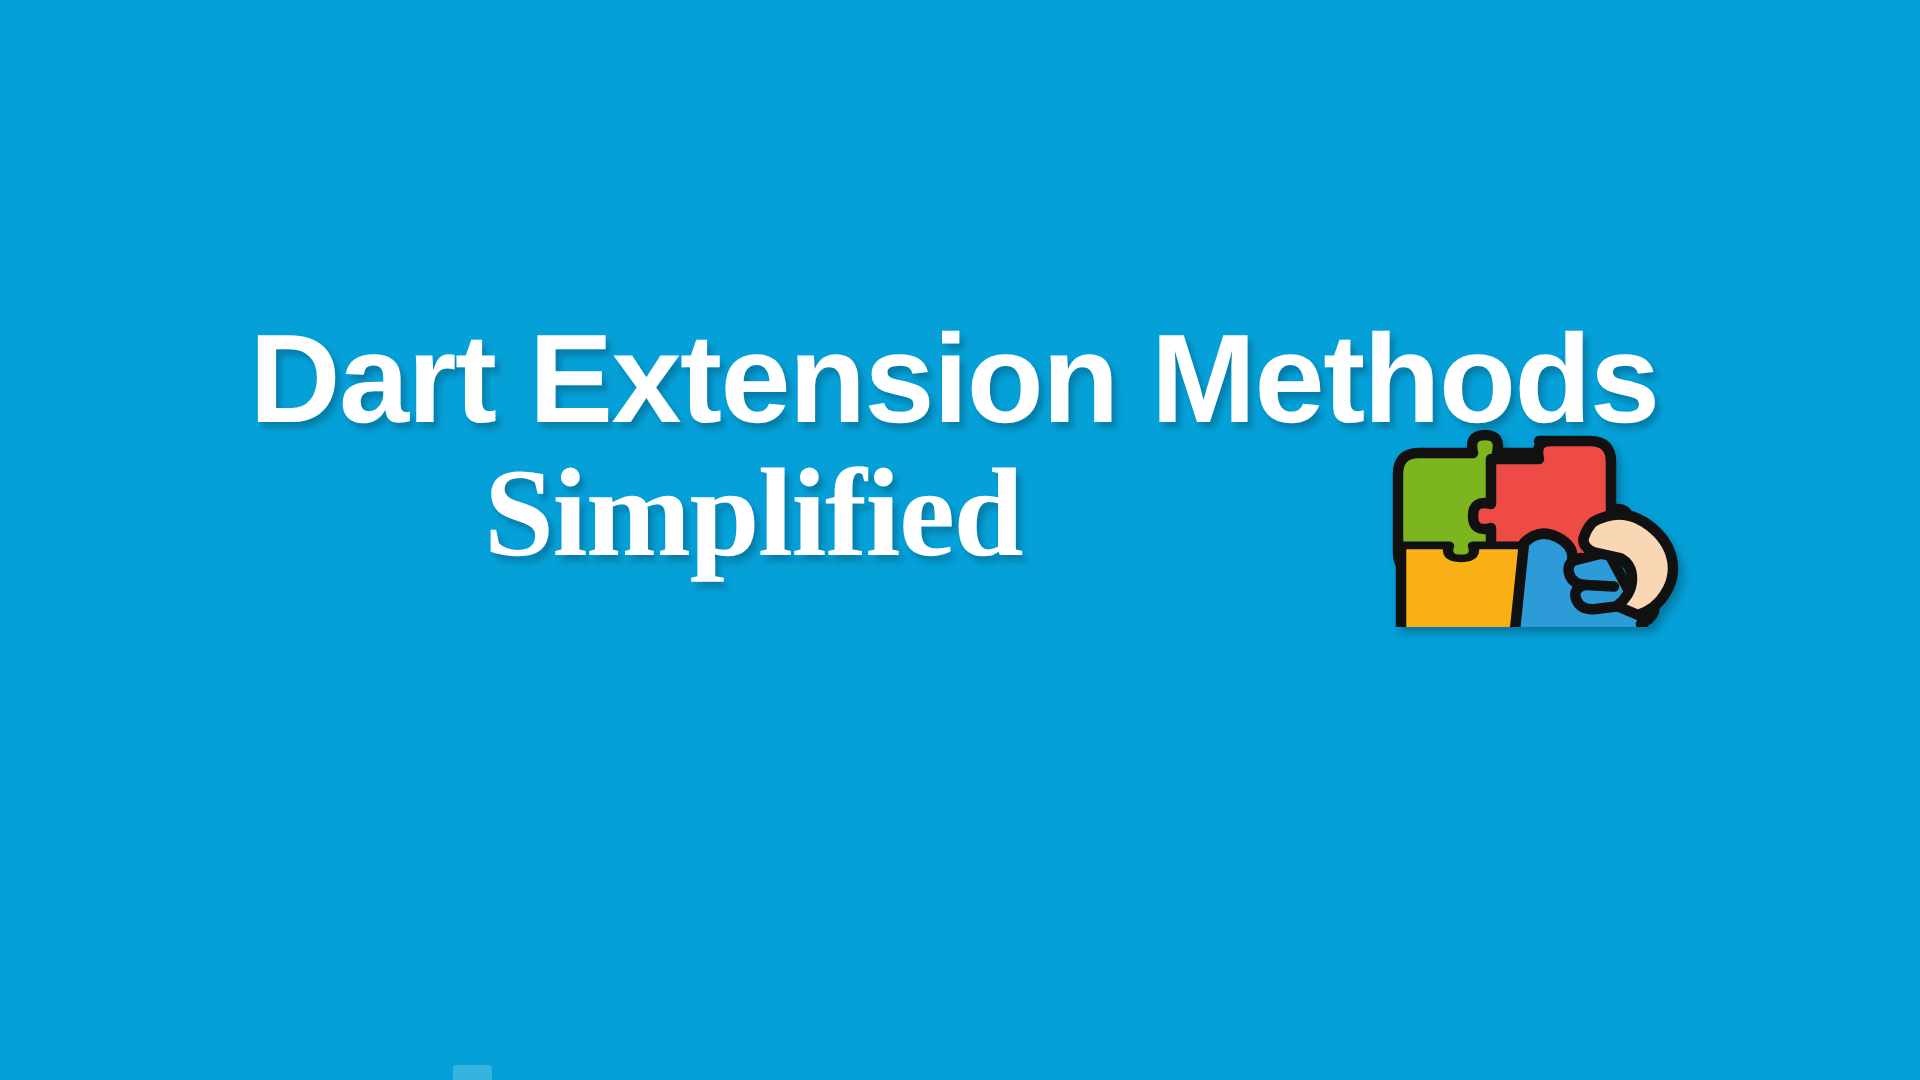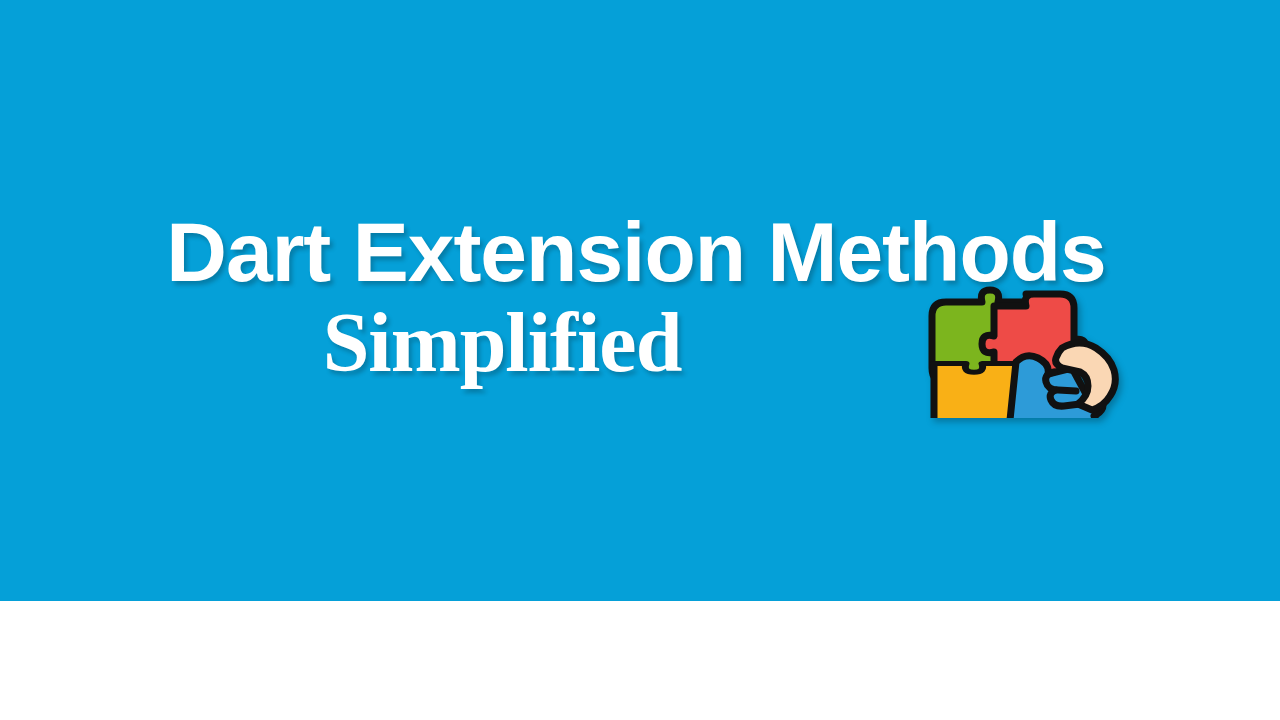--- a/index.html
+++ b/index.html
@@ -3,21 +3,21 @@
 <meta charset="utf-8">
 <title>Dart Extension Methods Simplified</title>
 <style>
   * { margin:0; padding:0; box-sizing:border-box; }
   html, body {
     width:1280px; height:720px; overflow:hidden;
     font-family:"Liberation Sans", sans-serif;
   }
   #slide {
     position:relative;
-    width:1280px; height:601px;
+    width:1280px; height:720px;
     background:#05A0D8;
     padding-left:14px;
   }
 
   
   .title-block {
     position:absolute;
     left:0; top:208px;
     width:1280px;
     text-align:center;

